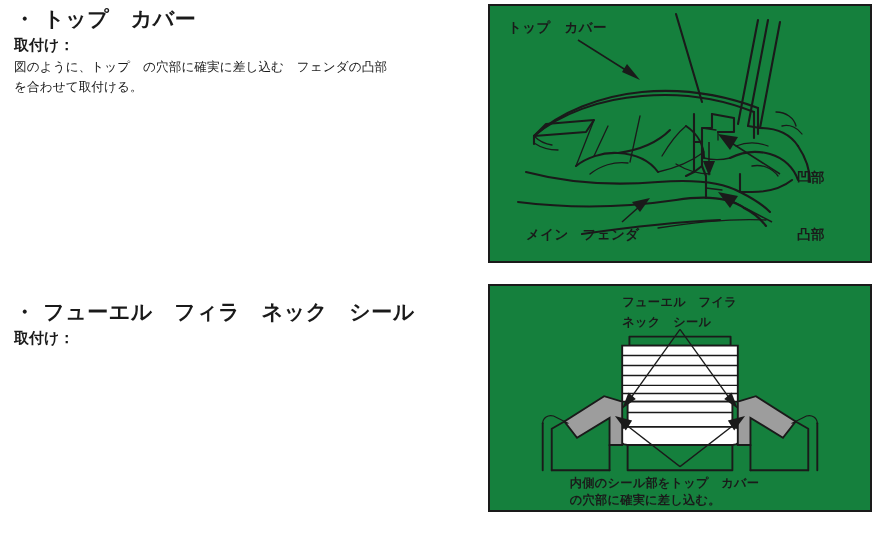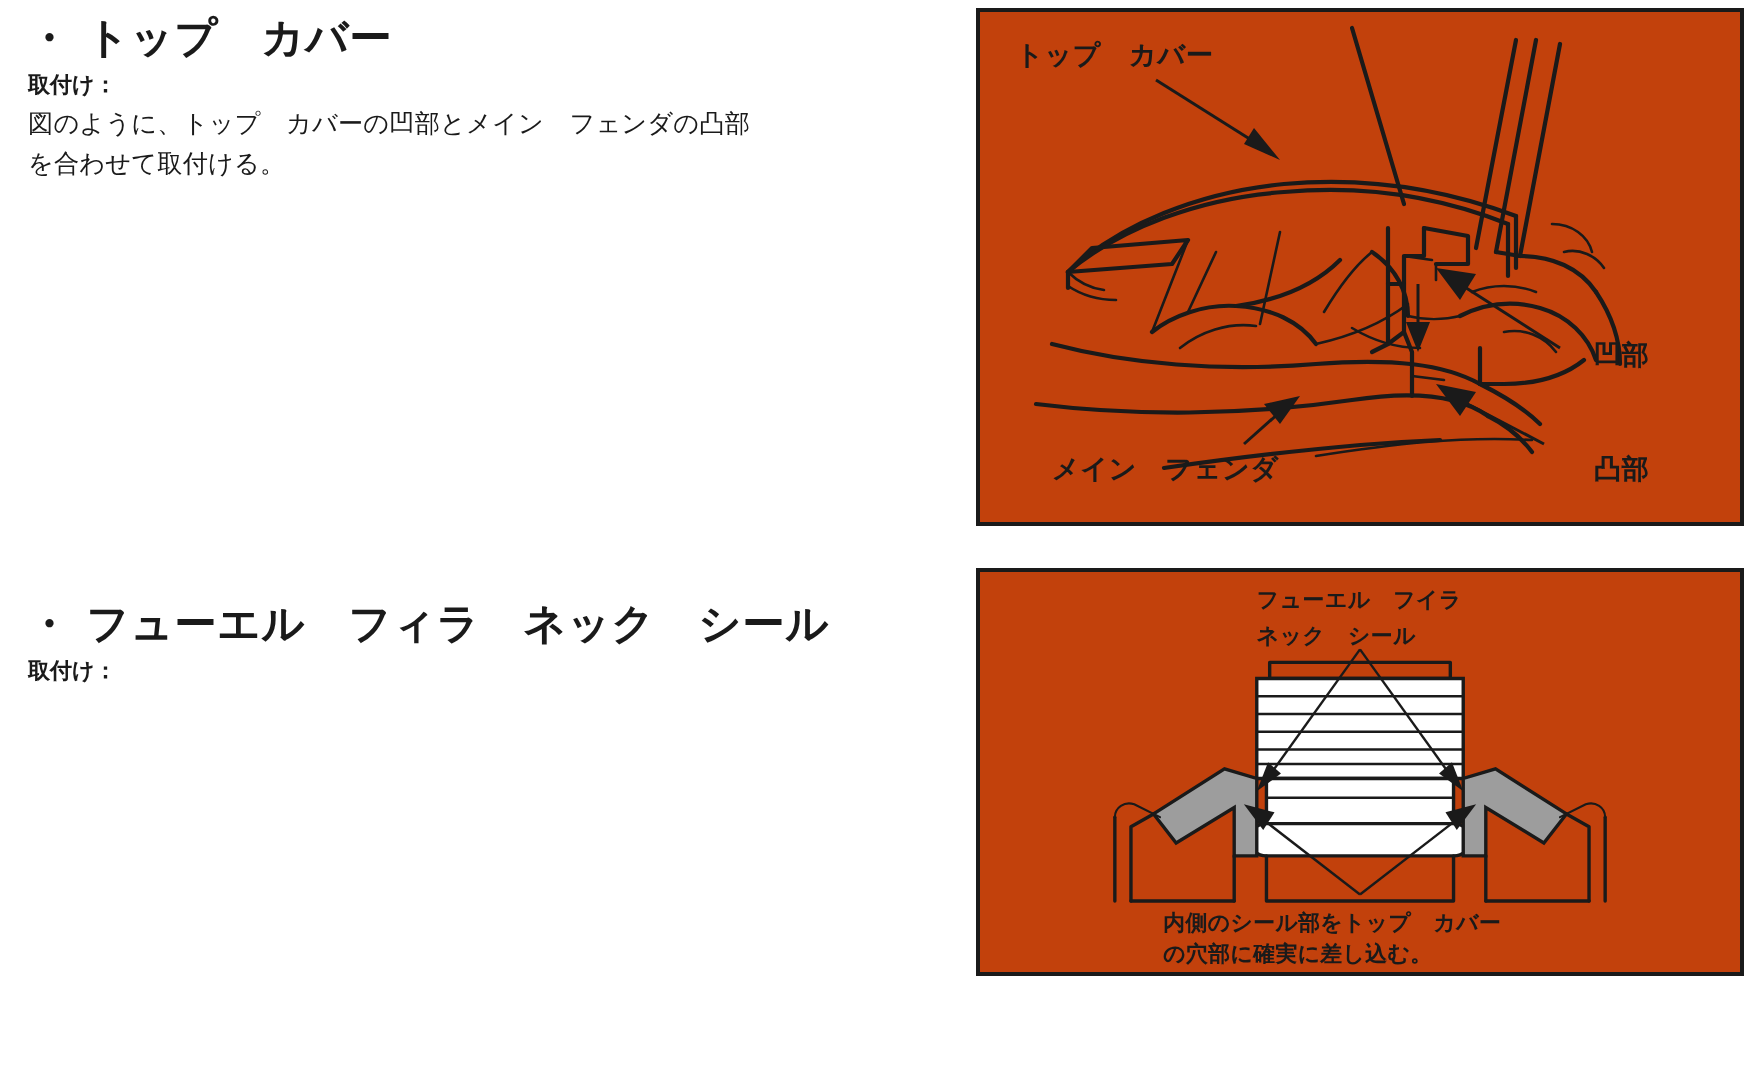--- a/index.html
+++ b/index.html
@@ -31,43 +31,43 @@
 
   .sec-title {
     font-size: 21px;
     font-weight: bold;
     letter-spacing: 0.5px;
     line-height: 1.25;
     margin: 0 0 4px 0;
     white-space: pre;
   }
   .sec-subtitle {
-    font-size: 11px;
+    font-size: 15px;
     font-weight: bold;
     line-height: 1.25;
     margin: 0 0 2px 0;
     white-space: pre;
   }
   .sec-body {
     font-size: 12.6px;
     line-height: 1.55;
     margin: 0;
     white-space: pre-line;
     letter-spacing: 0.1px;
   }
 
   
   .figure {
     position: absolute;
     box-sizing: border-box;
     border: 2px solid #1a1a1a;
-    background: #c2410c;
+    background: #15803d;
   }
   #figure-top-cover  { left: 488px; top: 4px;   width: 384px; height: 259px; }
-  #figure-fuel-seal  { left: 488px; top: 284px; width: 384px; height: 204px; }
+  #figure-fuel-seal  { left: 488px; top: 284px; width: 384px; height: 228px; }
 
   .figure svg { display: block; width: 100%; height: 100%; }
 
   .fig-label {
     font-family: "DejaVu Sans", "Liberation Sans", sans-serif;
     font-size: 13.5px;
     font-weight: bold;
     fill: #1a1a1a;
     letter-spacing: 0.4px;
   }
@@ -87,21 +87,21 @@
   .fill-white { fill: #ffffff; stroke: #1a1a1a; stroke-width: 2.1; stroke-linejoin: miter; }
 </style>
 </head>
 <body>
 
 <div class="text-col">
 
   <div class="section section-top">
     <p class="sec-title">・ トップ　カバー</p>
     <p class="sec-subtitle">取付け：</p>
-    <p class="sec-body">図のように、トップ　カバーの凹部とメイン　フェンダの凸部
+    <p class="sec-body">図のように、トップ　の穴部に確実に差し込む　フェンダの凸部
 を合わせて取付ける。</p>
   </div>
 
   <div class="section section-fuel">
     <p class="sec-title">・ フューエル　フィラ　ネック　シール</p>
     <p class="sec-subtitle">取付け：</p>
   </div>
 
 </div>
 

